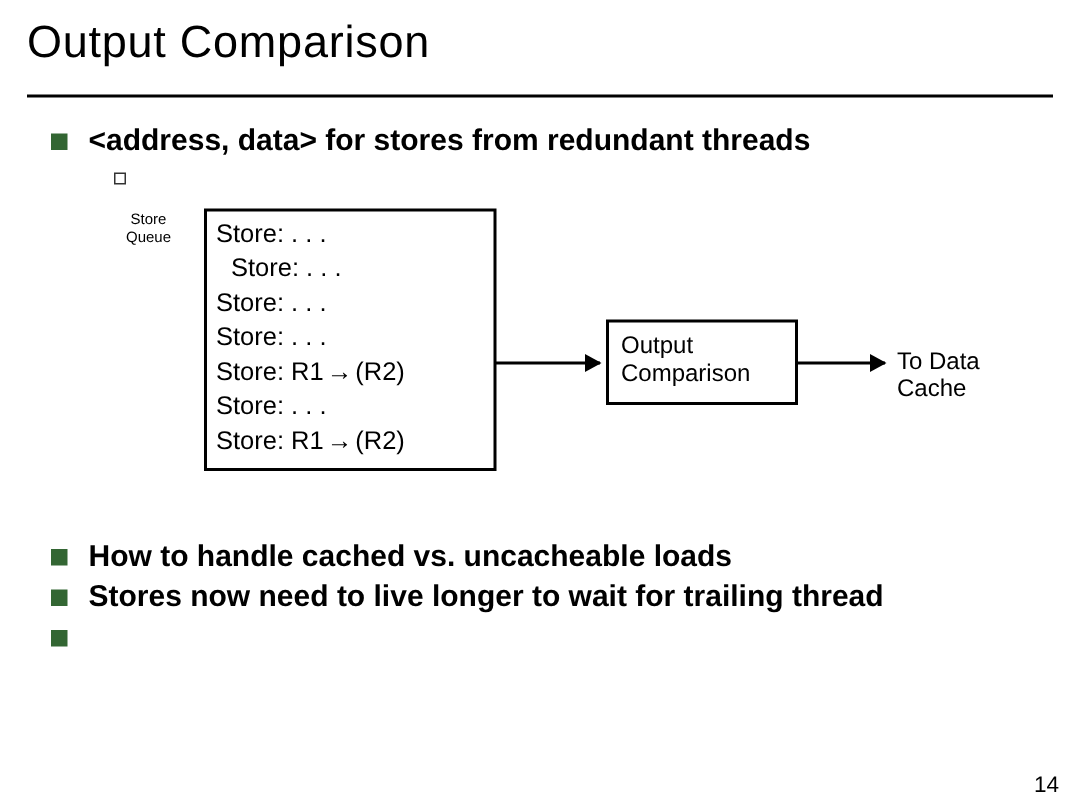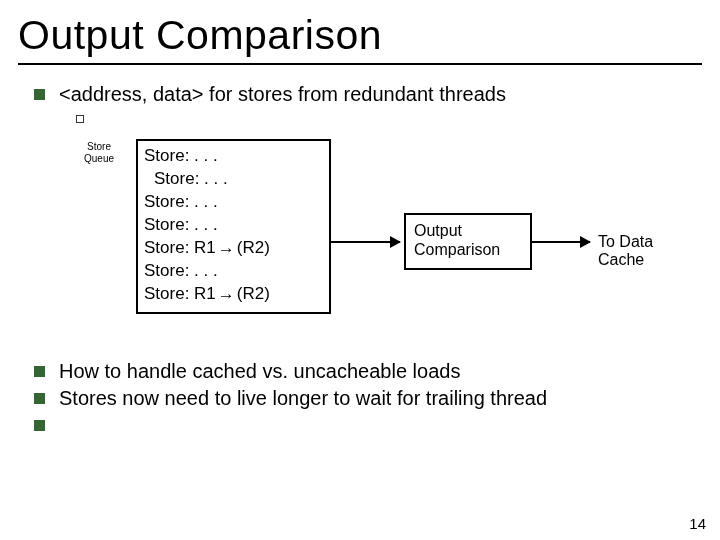--- a/index.html
+++ b/index.html
@@ -5,34 +5,35 @@
   * { box-sizing: border-box; margin: 0; padding: 0; }
   html, body { width: 720px; height: 540px; }
   body {
     font-family: Arial, Helvetica, sans-serif;
     background: #fff;
     color: #000;
     position: relative;
     padding: 12px 18px 0 18px;
   }
   .title {
-    font-size: 41px;
+    font-size: 30px;
     letter-spacing: 0.5px;
-    margin-bottom: 4px;
+    margin-bottom: 17px;
   }
   .title-rule {
     border: none;
     border-top: 2px solid #000;
     margin-bottom: 18px;
   }
   .bullet-row {
     display: flex;
     align-items: flex-start;
     margin: 4px 0 2px 16px;
     font-size: 20px;
+    font-weight: bold;
   }
   .sq-bullet {
     width: 11px;
     height: 11px;
     background: #336633;
     flex: 0 0 auto;
     margin-top: 6px;
     margin-right: 14px;
   }
   .sub-row {

